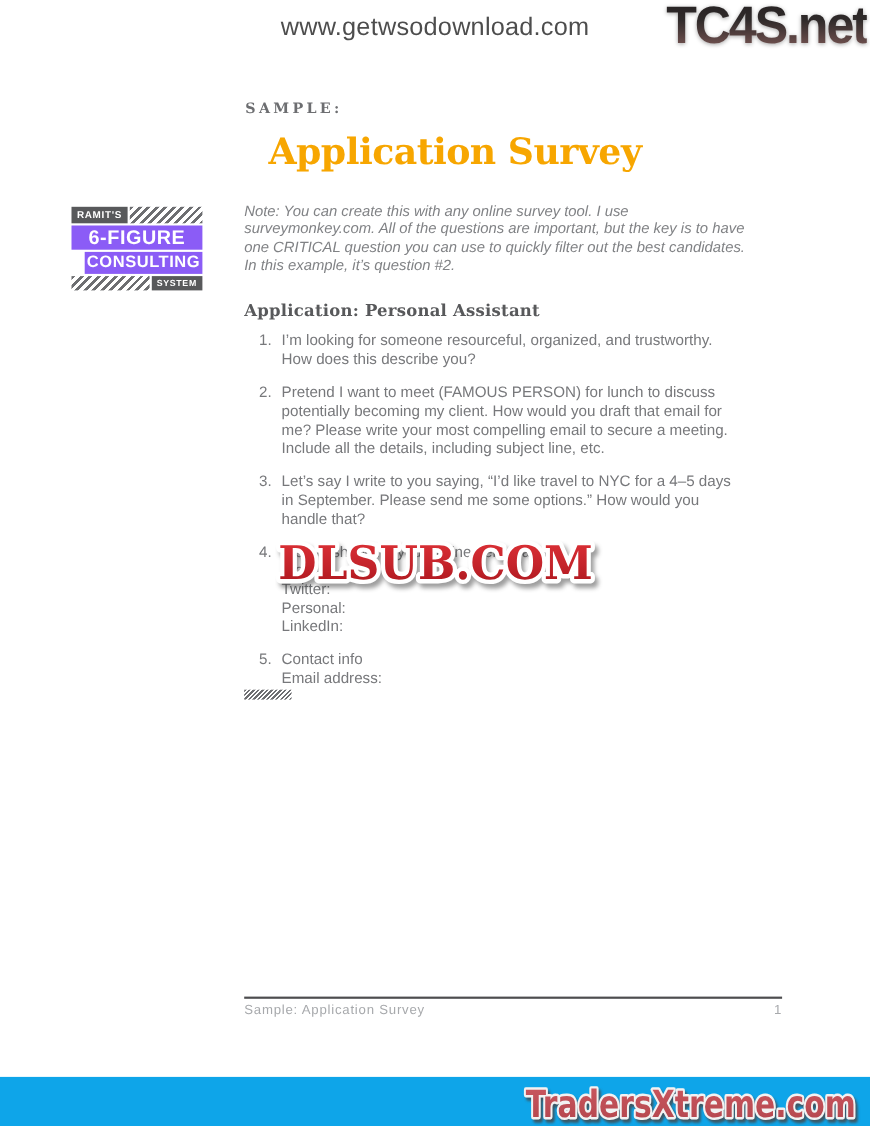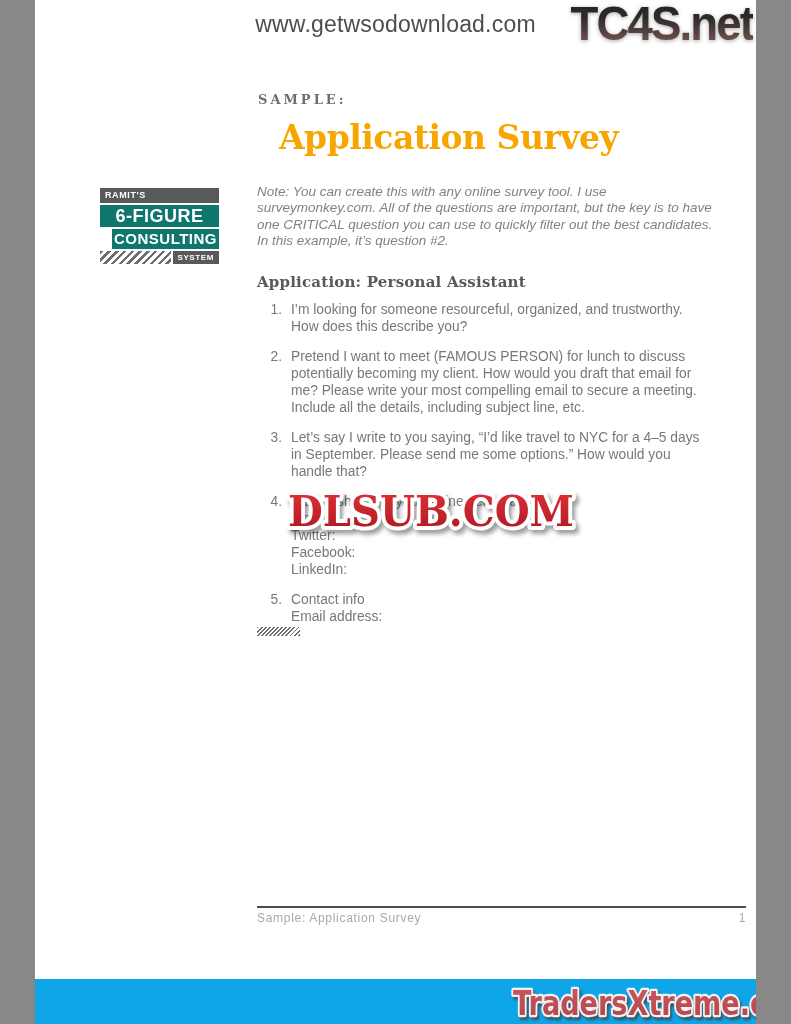--- a/index.html
+++ b/index.html
@@ -1,19 +1,19 @@
 <!DOCTYPE html>
 <html><head>
 <meta charset="utf-8">
 <style>
   * { margin: 0; padding: 0; box-sizing: border-box; }
   html, body { background: #888; }
   .page {
     position: relative;
-    width: 721px;
+    width: 791px;
     height: 1024px;
     margin: 0 auto;
     background: #ffffff;
     overflow: hidden;
     font-family: "Liberation Sans", sans-serif;
   }
 
   
   .top-url {
     position: absolute;
@@ -75,30 +75,30 @@
     padding: 0 5px;
     line-height: 15px;
     white-space: nowrap;
   }
   .hatch {
     flex: 1;
     background: repeating-linear-gradient(135deg, #6d6e71 0 2.5px, #ffffff 2.5px 5.5px);
   }
   .badge-orange {
     margin-top: 2px;
-    background: #0f766e;
+    background: #8b5cf6;
     color: #fff;
     font-weight: bold;
     text-align: center;
     letter-spacing: 0.5px;
     white-space: nowrap;
   }
   .badge-line1 { font-size: 18px; line-height: 22px; height: 22px; }
   .badge-line2 { font-size: 15px; line-height: 20px; height: 20px; margin-left: 12px; }
-  .badge-row-top { height: 15px; flex-direction: column; }
+  .badge-row-top { height: 15px; }
   .badge-row-bottom { height: 13px; margin-top: 2px; }
   .badge-row-bottom .badge-graybox { font-size: 8px; line-height: 13px; }
 
   
   .note {
     position: absolute;
     left: 222px;
     top: 184px;
     width: 462px;
     font-style: italic;
@@ -256,21 +256,21 @@
         <div>Let’s say I write to you saying, “I’d like travel to NYC for a 4–5 days in September. Please send me some options.” How would you handle that?</div>
       </div>
     </div>
 
     <div class="q">
       <span class="qnum">4.</span>
       <div class="qbody">
         <div>Please show me your online personality:</div>
         <div>Blog:</div>
         <div>Twitter:</div>
-        <div>Facebook:</div>
+        <div>Personal:</div>
         <div>LinkedIn:</div>
       </div>
     </div>
 
     <div class="q">
       <span class="qnum">5.</span>
       <div class="qbody">
         <div>Contact info</div>
         <div>Email address:</div>
       </div>

